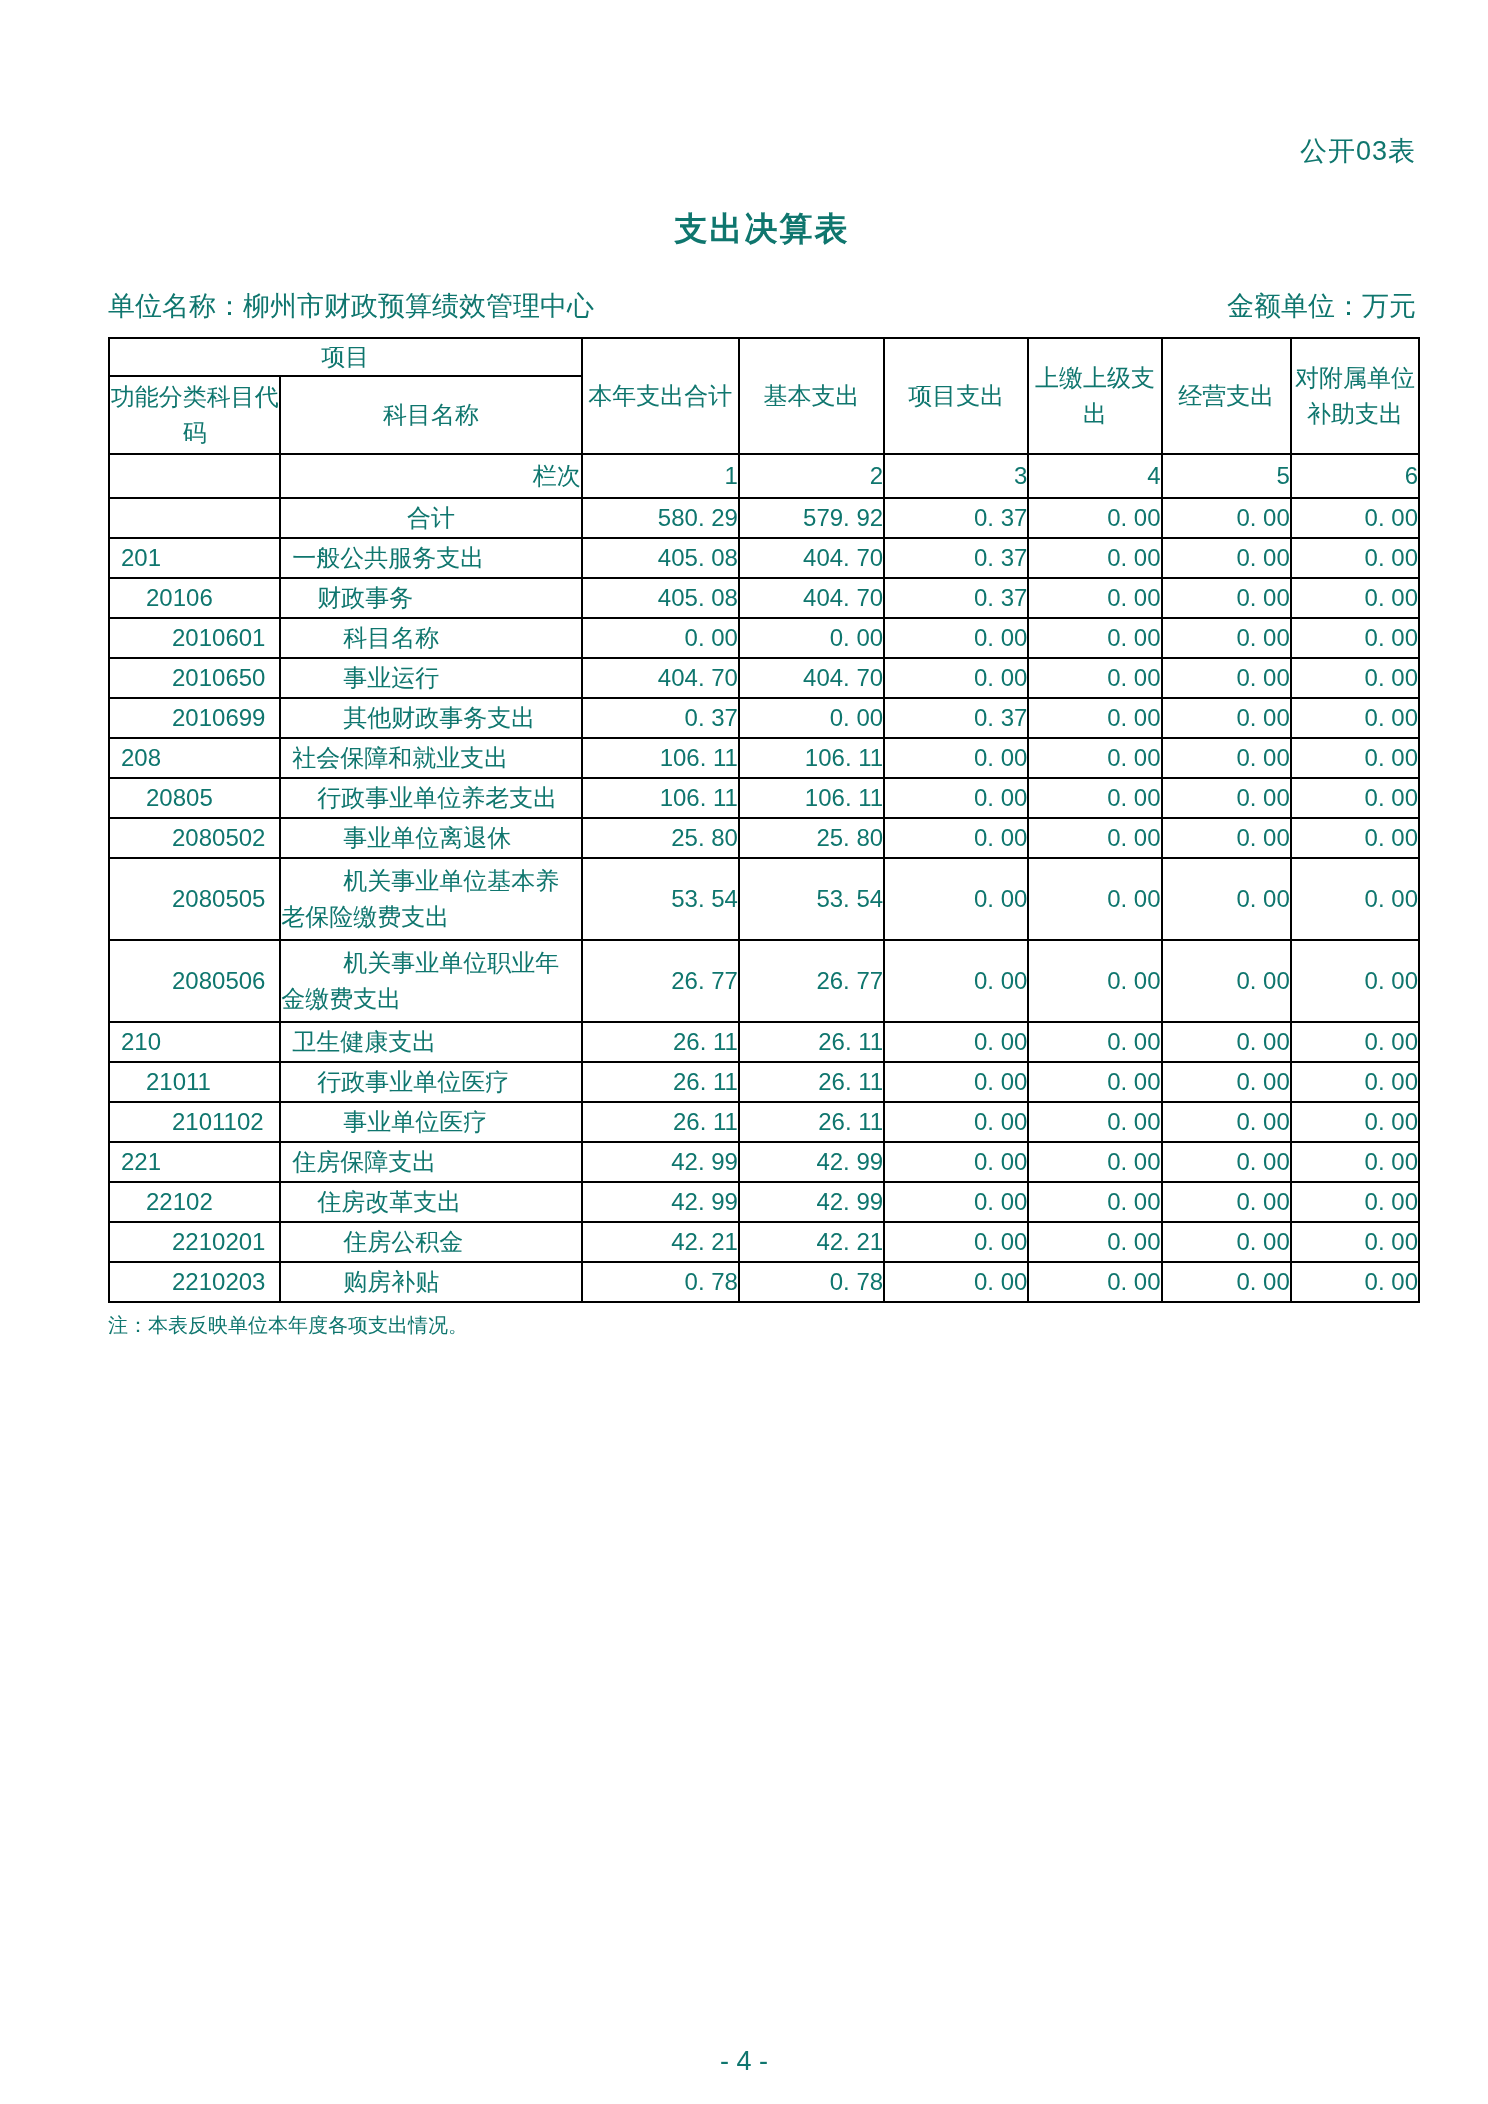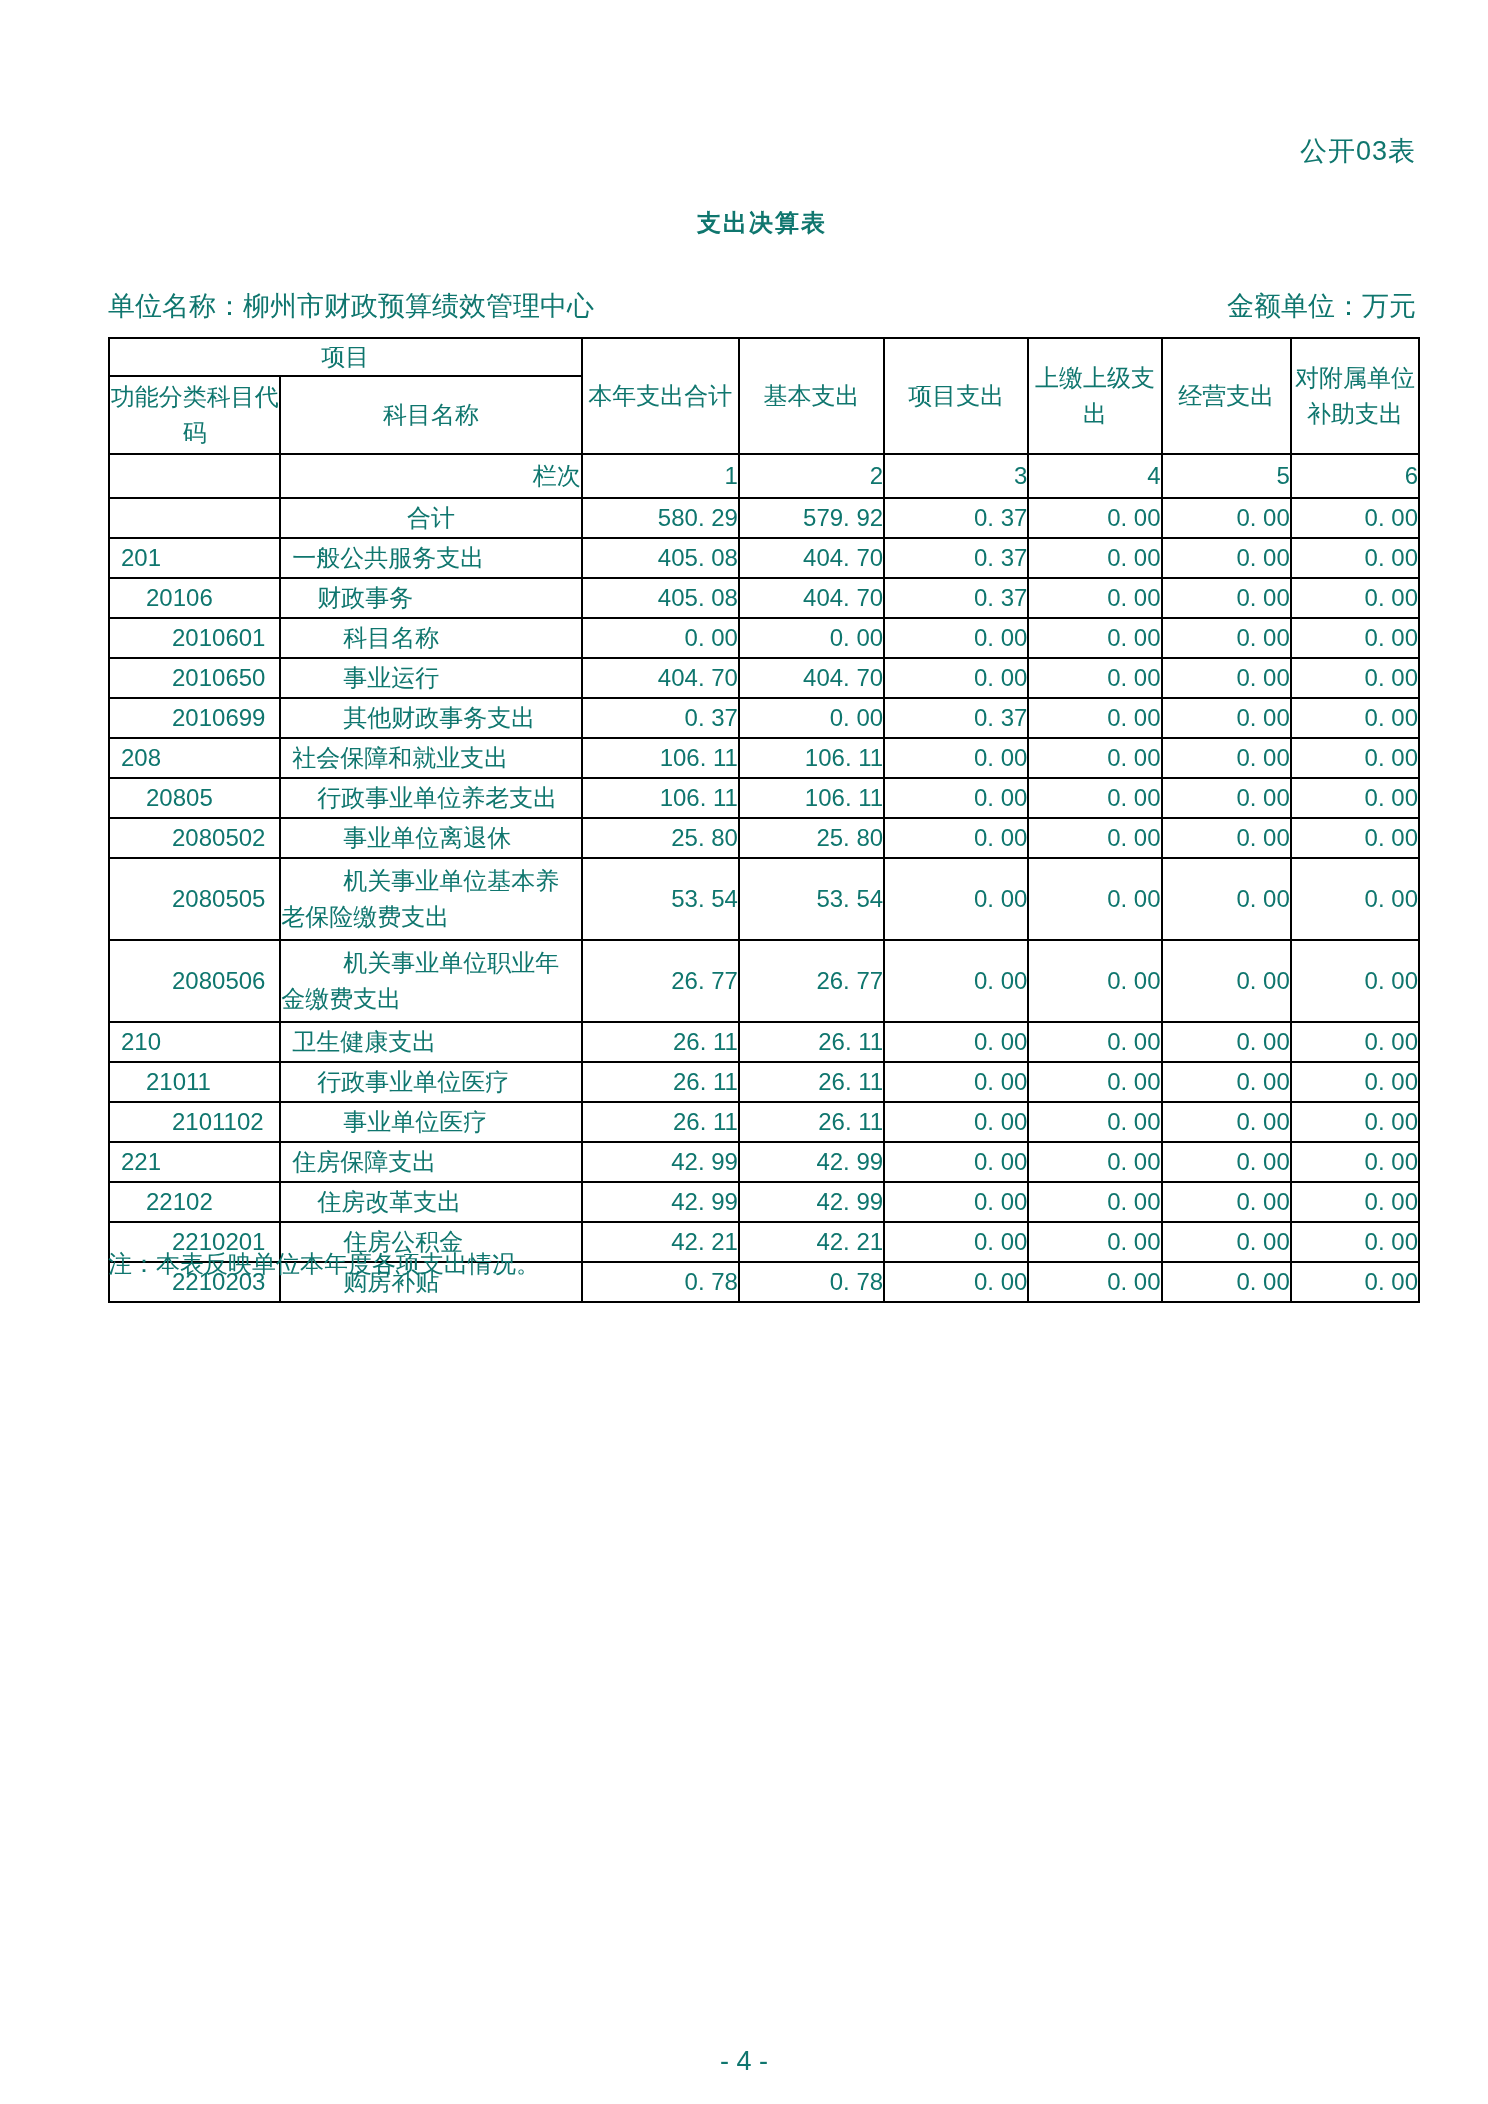--- a/index.html
+++ b/index.html
@@ -10,21 +10,21 @@
     font-family:"Liberation Sans",sans-serif;
     color:#0f766e;
     overflow:hidden;
   }
   .form-tag{
     position:absolute;top:133px;right:72px;
     font-size:27px;letter-spacing:1px;
   }
   .doc-title{
     position:absolute;top:207px;left:108px;width:1308px;
-    text-align:center;font-size:24px;font-weight:bold;letter-spacing:2px;
+    text-align:center;font-size:33px;font-weight:bold;letter-spacing:2px;
   }
   .meta-row{
     position:absolute;top:288px;left:108px;width:1308px;
     display:flex;justify-content:space-between;align-items:flex-end;
     font-size:27px;
   }
   table.fiscal{
     position:absolute;top:337px;left:108px;
     width:1312px;border-collapse:collapse;table-layout:fixed;
     font-size:24px;line-height:1.5;
@@ -52,22 +52,22 @@
   th.hd{text-align:center;}
   td.lanci{text-align:right;}
   td.code{text-align:left;padding-left:2px;}
   td.name{text-align:left;padding-left:2px;word-break:break-all;}
   td.name.center{text-align:center;padding-left:0;}
   .lvl1{text-indent:11px;}
   .lvl2{text-indent:36px;}
   .lvl3{text-indent:62px;}
   td.num{text-align:right;padding-right:3px;}
   .footnote{
-    position:absolute;top:1248px;left:108px;
-    font-size:24px;
+    position:absolute;top:1312px;left:108px;
+    font-size:20px;
   }
   .page-number{
     position:absolute;top:2046px;left:0;width:100%;
     text-align:center;font-size:27px;
   }
 </style>
 </head>
 <body>
 
 <div class="page">

